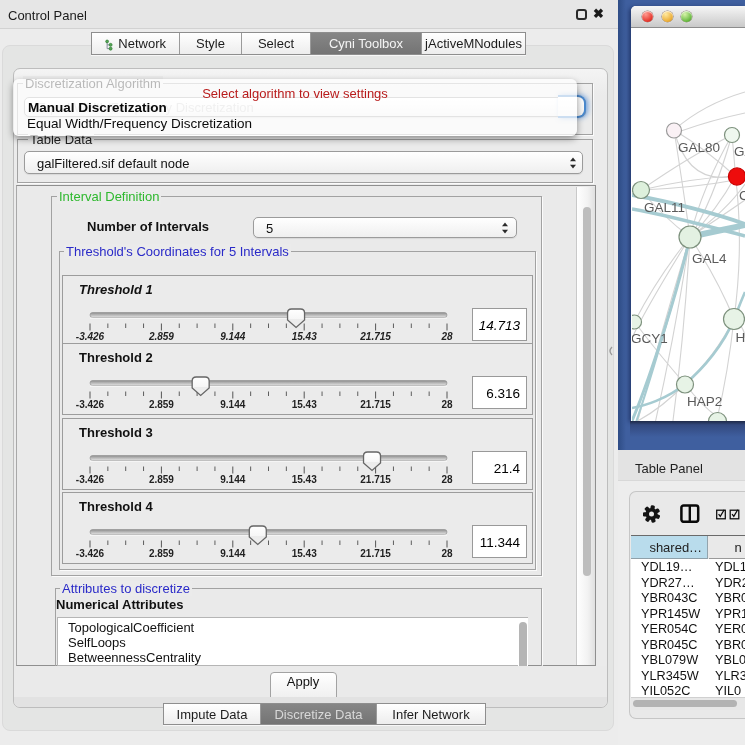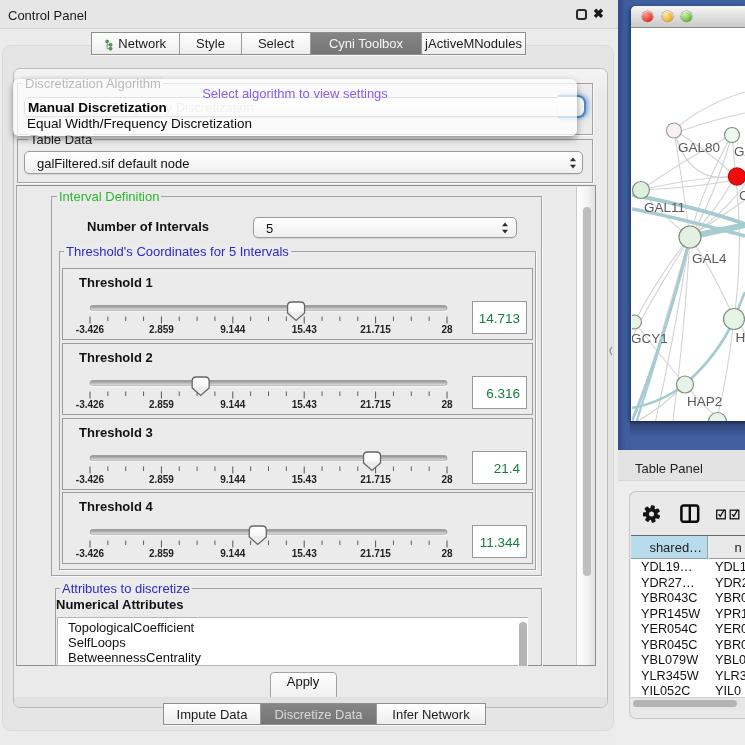--- a/index.html
+++ b/index.html
@@ -31,21 +31,21 @@
 .combo .txt { position:absolute; left:12px; top:50%; transform:translateY(-50%); font-size:13px; color:#111; }
 .combo svg.ar { position:absolute; right:7px; top:50%; transform:translateY(-50%); }
 
 
 #scrollpane { left:16px; top:185px; width:580px; height:481px; border:1px solid #8f8f8f; border-left-color:#a8a8a8; background:#eaeaea; }
 
 
 .tpanel { position:absolute; left:62px; width:471px; height:72px; border:1px solid #9c9c9c; background:#ebebeb; }
 .tpanel .tl { position:absolute; left:16px; top:6px; font-weight:bold; font-size:13px; color:#111; }
 .vbox { position:absolute; left:409px; top:32px; width:55px; height:33px; background:#fff; border:1px solid #999; }
-.vbox span { position:absolute; right:6px; top:50%; transform:translateY(-50%); font-size:13.5px; color:#15803d; }
+.vbox span { position:absolute; right:6px; top:50%; transform:translateY(-50%); font-size:13.5px; color:#000000; }
 
 
 #attrlist { position:absolute; background:#fff; border:1px solid #b5b5b5; }
 #attrlist { padding-top:1.5px; }
 #attrlist div { padding-left:10px; font-size:13px; height:15.4px; line-height:15.4px; color:#111; }
 
 
 #applyrow { left:13.5px; top:666px; width:593px; height:31px; background:#eaeaea; }
 #applybtn { position:absolute; left:256px; top:6px; width:67px; height:32px; border:1px solid #a2a2a2; border-radius:4px; background:linear-gradient(#ffffff,#ececec); text-align:center; font-size:13px; line-height:17px; }
 
@@ -67,21 +67,21 @@
 #thead2 { position:absolute; left:708.5px; top:536px; width:36.5px; height:23px; background:#e9e9e9; border-bottom:1px solid #9a9a9a; font-size:13px; color:#222; line-height:23px; padding-left:26px; }
 #trows { position:absolute; left:631px; top:559px; width:114px; height:138px; background:#fff; overflow:hidden; }
 .trow { position:absolute; left:0; width:114px; height:15.5px; line-height:15.5px; font-size:12.7px; color:#111; }
 .trow b1 { position:absolute; left:10px; font-weight:normal; }
 .trow b2 { position:absolute; left:84px; font-weight:normal; }
 #hsb { position:absolute; left:631px; top:697px; width:114px; height:13px; background:#e7e7e7; border-top:1px solid #d0d0d0; }
 #hsb div { position:absolute; left:2px; top:1.5px; width:104px; height:7.5px; background:#b3b3b3; border-radius:4px; }
 
 
 #popup { left:13px; top:79px; width:564px; height:57px; background:rgba(255,255,255,.72); border-radius:6px; box-shadow:0 3px 7px rgba(0,0,0,.4); z-index:50; }
-#popup .hint { position:absolute; left:0; width:100%; top:7px; text-align:center; color:#8b5cf6; font-size:13px; }
+#popup .hint { position:absolute; left:0; width:100%; top:7px; text-align:center; color:#b91c1c; font-size:13px; }
 #popup .it1 { position:absolute; left:15px; top:21px; font-weight:bold; font-size:13.5px; color:#0a0a0a; }
 #popup .it2 { position:absolute; left:14px; top:37px; font-size:13.5px; color:#0a0a0a; }
 </style>
 </head>
 <body>
 
 <div class="abs" id="titlebar">
     <span class="t">Control Panel</span>
   </div>
 <div id="btn-float"></div>
@@ -132,21 +132,21 @@
   <svg class="ar" width="8" height="13" viewBox="0 0 8 13">
       <path d="M4 1 L7 4.8 L1 4.8 Z" fill="#2a2a2a"></path>
       <path d="M4 12 L7 8.2 L1 8.2 Z" fill="#2a2a2a"></path>
     </svg>
 </div>
 
 <div class="group" style="left:59px; top:251px; width:477px; height:319px;"></div>
 <div class="gtitle" style="left:64px; top:244px; color:#2a2ac8;">Threshold's Coordinates for 5 Intervals</div>
 
 <div id="thresholds">
-    <div class="tpanel" style="top:268px;">
+    <div class="tpanel" style="top:275px;font-style:italic;">
       <div class="tl">Threshold 1</div>
       <svg style="position:absolute;left:0;top:0;" width="469" height="70" viewBox="0 0 469 70">
         <defs>
           <linearGradient id="tr0" x1="0" y1="0" x2="0" y2="1">
             <stop offset="0" stop-color="#8a8a8a"></stop>
             <stop offset="0.45" stop-color="#b5b5b5"></stop>
             <stop offset="1" stop-color="#e2e2e2"></stop>
           </linearGradient>
           <linearGradient id="th0" x1="0" y1="0" x2="0" y2="1">
             <stop offset="0" stop-color="#ffffff"></stop>

